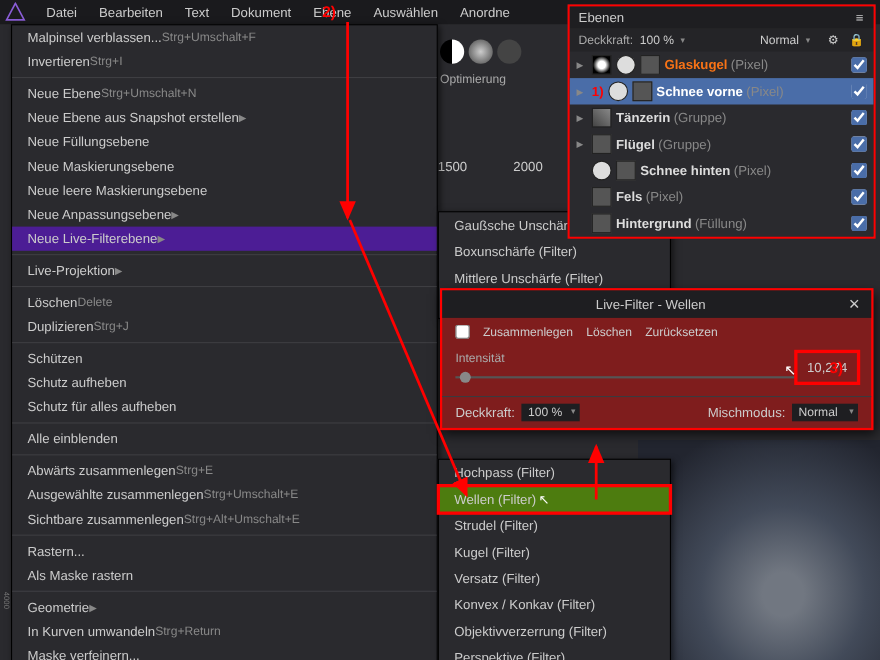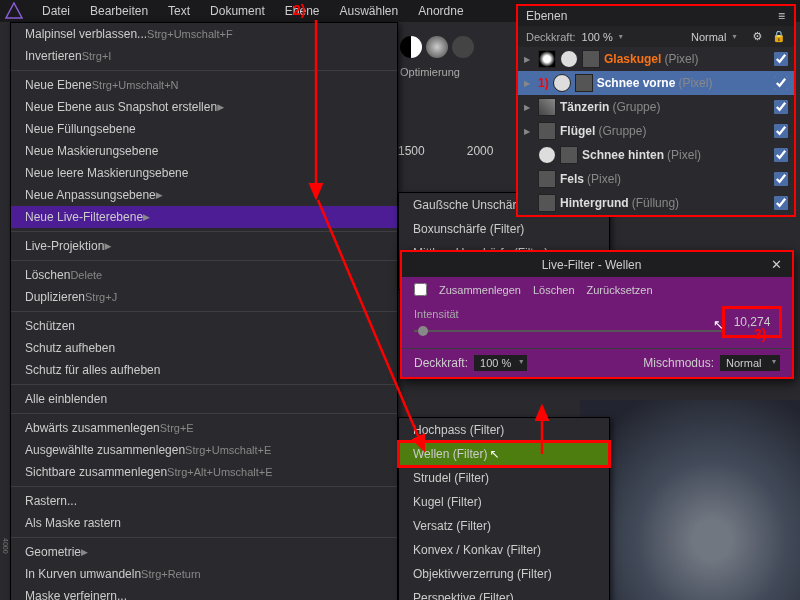--- a/index.html
+++ b/index.html
@@ -25,21 +25,21 @@
 .layers-list{background:#2a2a2e}
 .layer-row{display:flex;align-items:center;padding:2px 6px;gap:4px;height:24px}
 .layer-row.sel{background:#4a6da8}
 .layer-arrow{width:10px;font-size:8px;color:#888}
 .layer-thumb{width:18px;height:18px;background:#555;border:1px solid #222;display:inline-block}
 .layer-thumb.mask{background:#ddd;border-radius:50%}
 .layer-thumb.fx{background:radial-gradient(circle,#fff 30%,#000 70%)}
 .layer-name{flex:1;font-size:11px;overflow:hidden;white-space:nowrap}
 .layer-name .type{color:#888}
 .layer-chk{width:14px;height:14px;accent-color:#4a6da8}
-.dialog{position:absolute;left:400px;top:250px;width:394px;background:#701a75;border:2px solid #ff0000;box-shadow:2px 4px 10px rgba(0,0,0,.7)}
+.dialog{position:absolute;left:400px;top:262px;width:394px;background:#7f1d1d;border:2px solid #ff0000;box-shadow:2px 4px 10px rgba(0,0,0,.7)}
 .dlg-title{display:flex;justify-content:space-between;align-items:center;background:#1e1e21;padding:5px 10px;font-size:11px}
 .dlg-close{cursor:pointer;font-size:13px}
 .dlg-row{display:flex;align-items:center;gap:12px;padding:6px 12px}
 .dlg-chk{display:flex;align-items:center;gap:5px;font-size:11px;color:#aaa}
 .dlg-btn{font-size:11px;color:#ccc;cursor:pointer}
 .dlg-slider{padding:6px 12px 10px}
 .dlg-slider .lbl{font-size:11px;color:#aaa;margin-bottom:4px}
 .dlg-slider-track{position:relative;height:14px}
 .dlg-track{position:absolute;top:6px;left:0;right:56px;height:2px;background:#555}
 .dlg-thumb{position:absolute;top:2px;left:4px;width:10px;height:10px;border-radius:50%;background:#888}

